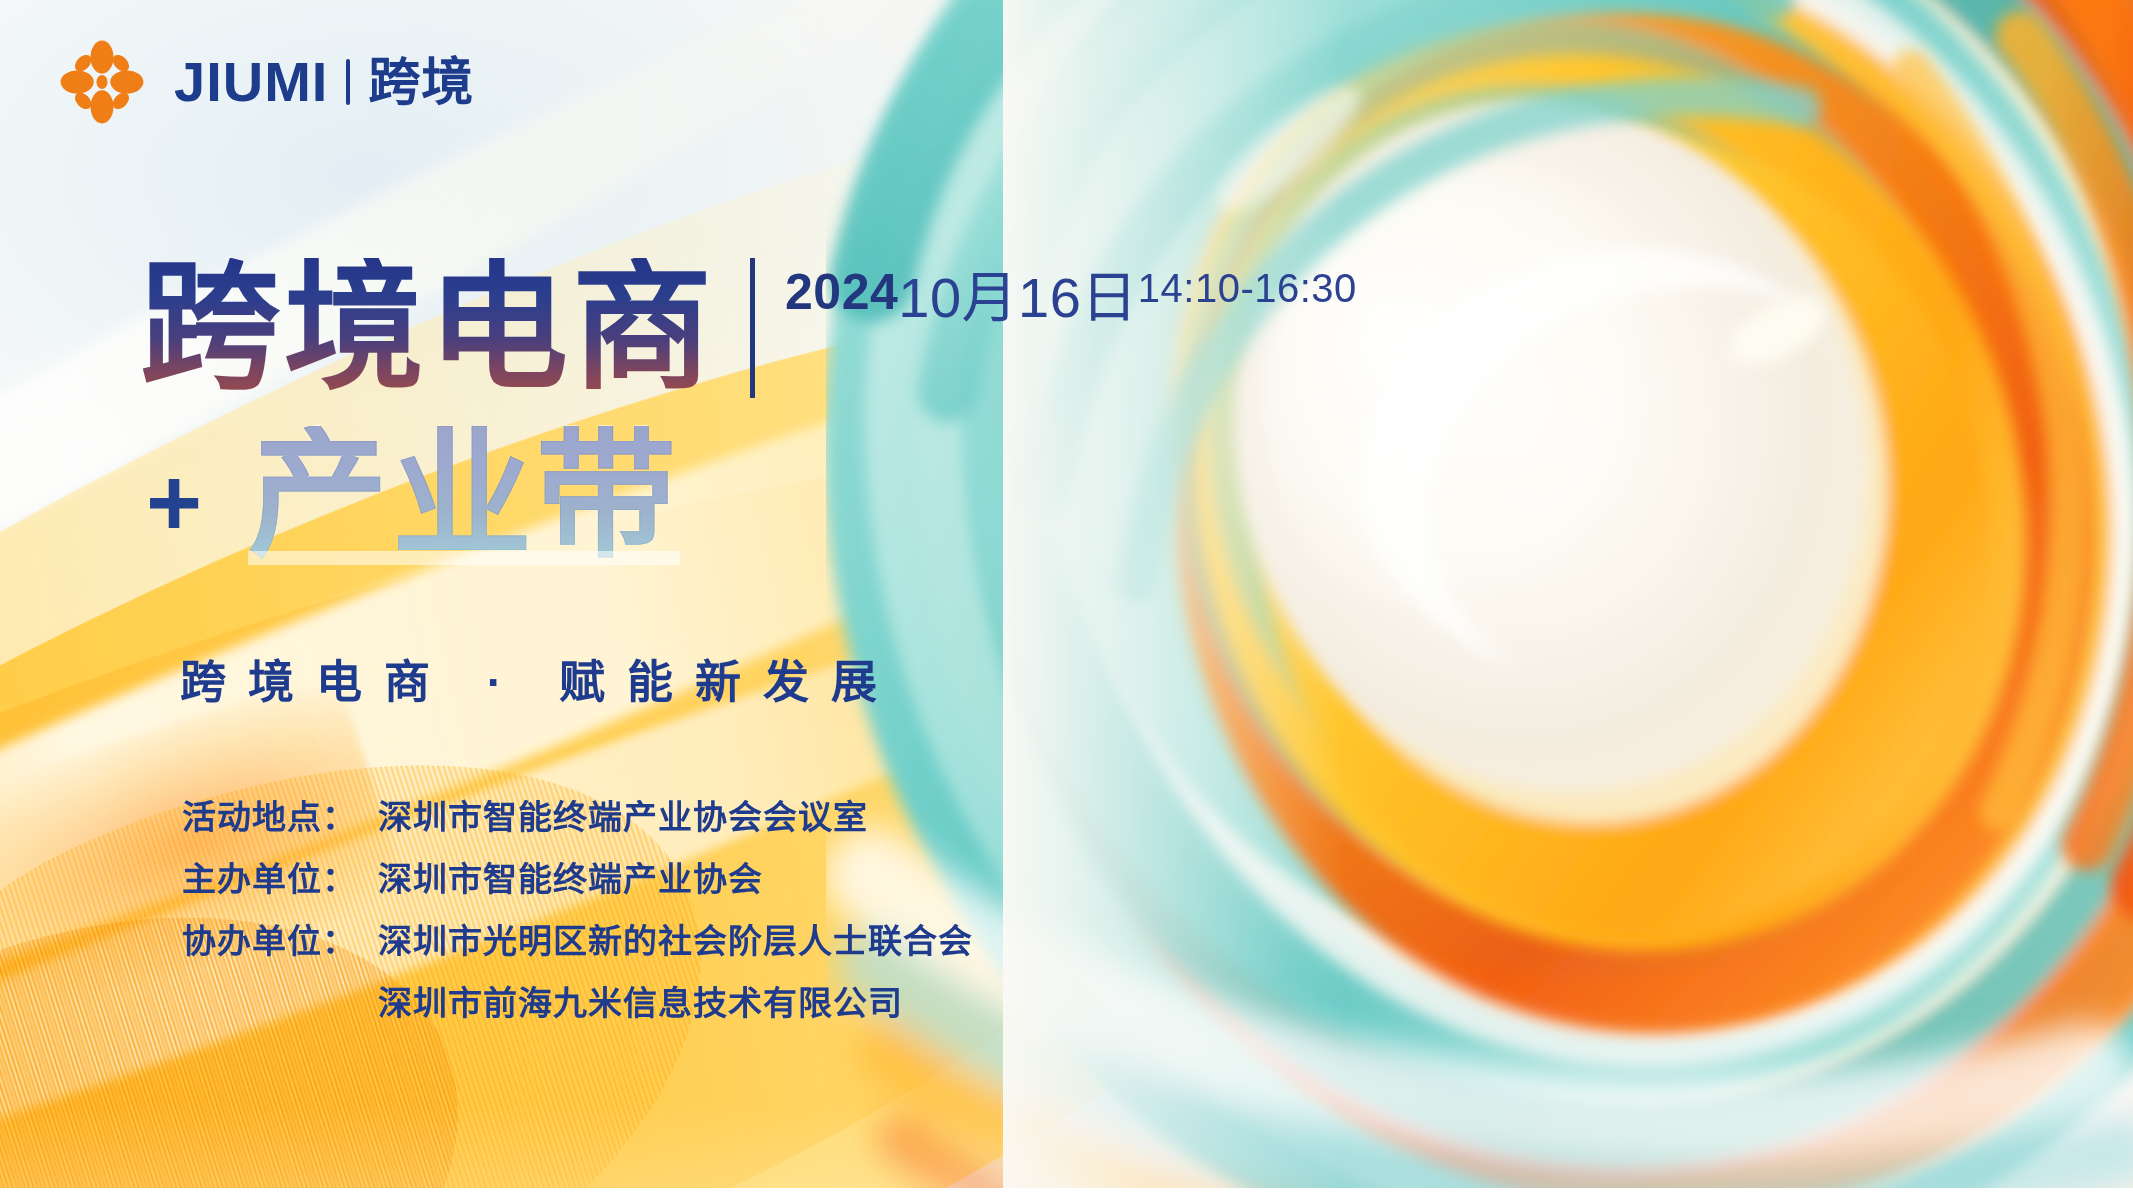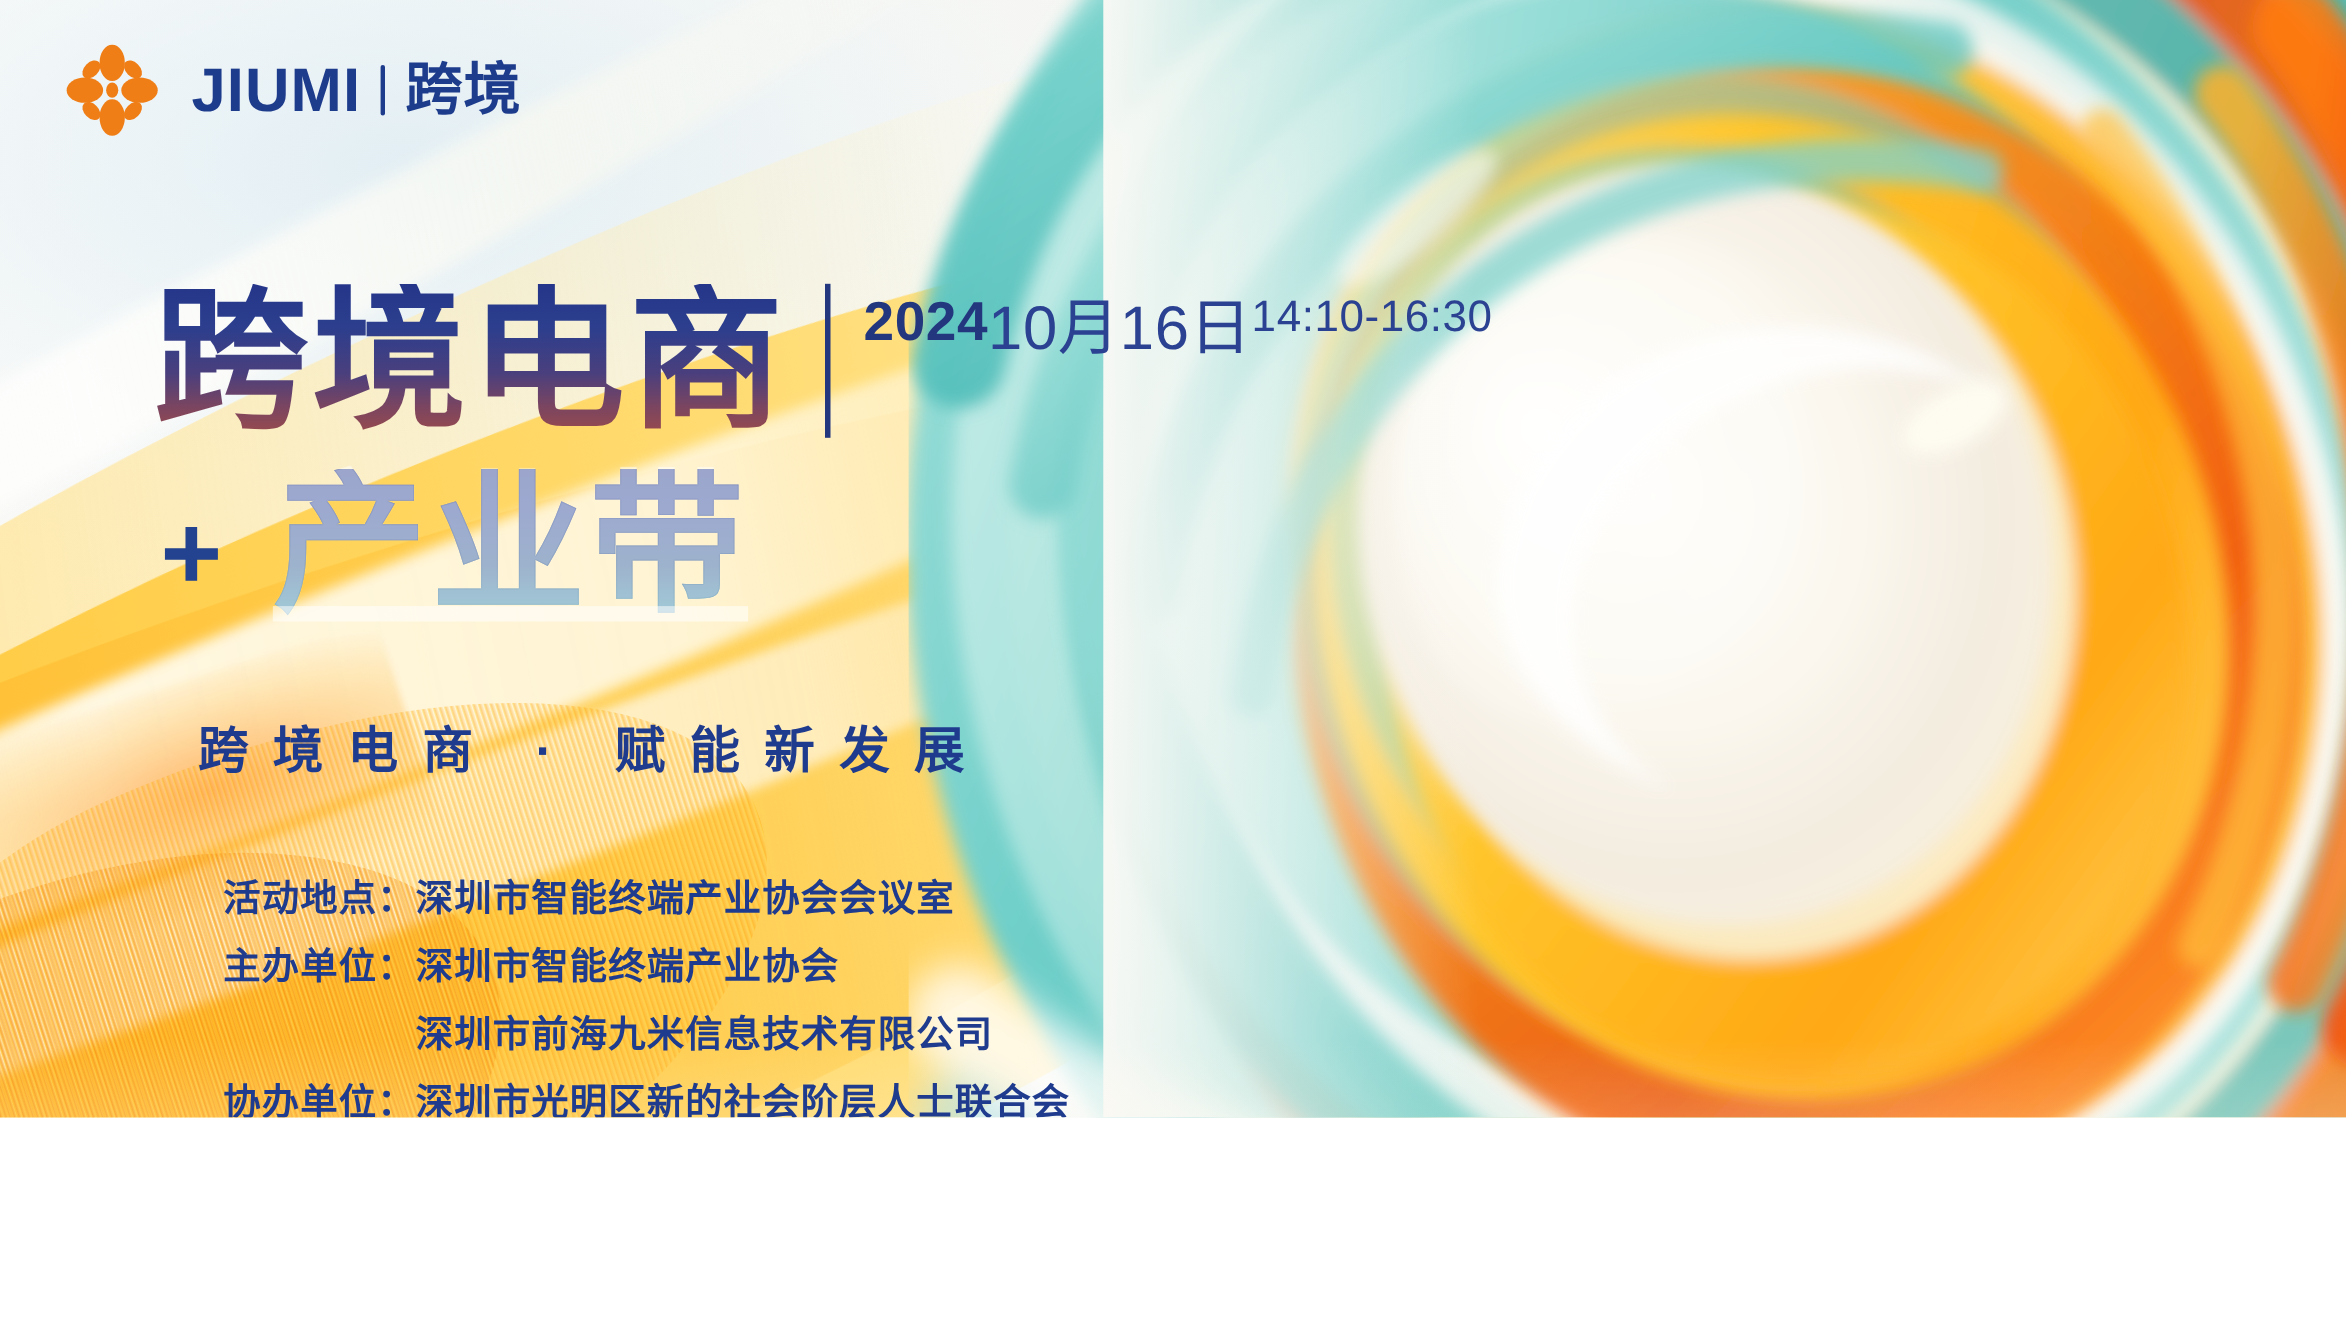--- a/index.html
+++ b/index.html
@@ -8,24 +8,23 @@
     padding: 0;
     background: #ffffff;
   }
   body {
     font-family: "Liberation Sans", "DejaVu Sans", sans-serif;
   }
 
   .banner {
     position: relative;
     width: 2133px;
-    height: 1016px;
+    height: 1188px;
     overflow: hidden;
     background: #fbfaf7;
-    text-align: right;
   }
 
   
   .bg-layer {
     position: absolute;
     inset: 0;
     overflow: hidden;
   }
 
   .bg-base {
@@ -576,23 +575,23 @@
     <div class="info-block">
       <div class="info-line">
         <span class="info-label">活动地点：</span>
         <span class="info-value">深圳市智能终端产业协会会议室</span>
       </div>
       <div class="info-line">
         <span class="info-label">主办单位：</span>
         <span class="info-value">深圳市智能终端产业协会</span>
       </div>
       <div class="info-line">
+        <span class="info-label">协办单位：</span>
+        <span class="info-value">深圳市光明区新的社会阶层人士联合会</span>
+      </div>
+      <div class="info-line">
         <span class="info-label blank"></span>
         <span class="info-value">深圳市前海九米信息技术有限公司</span>
       </div>
-      <div class="info-line">
-        <span class="info-label">协办单位：</span>
-        <span class="info-value">深圳市光明区新的社会阶层人士联合会</span>
-      </div>
     </div>
 
   </div>
 </div>
 
 </body></html>

